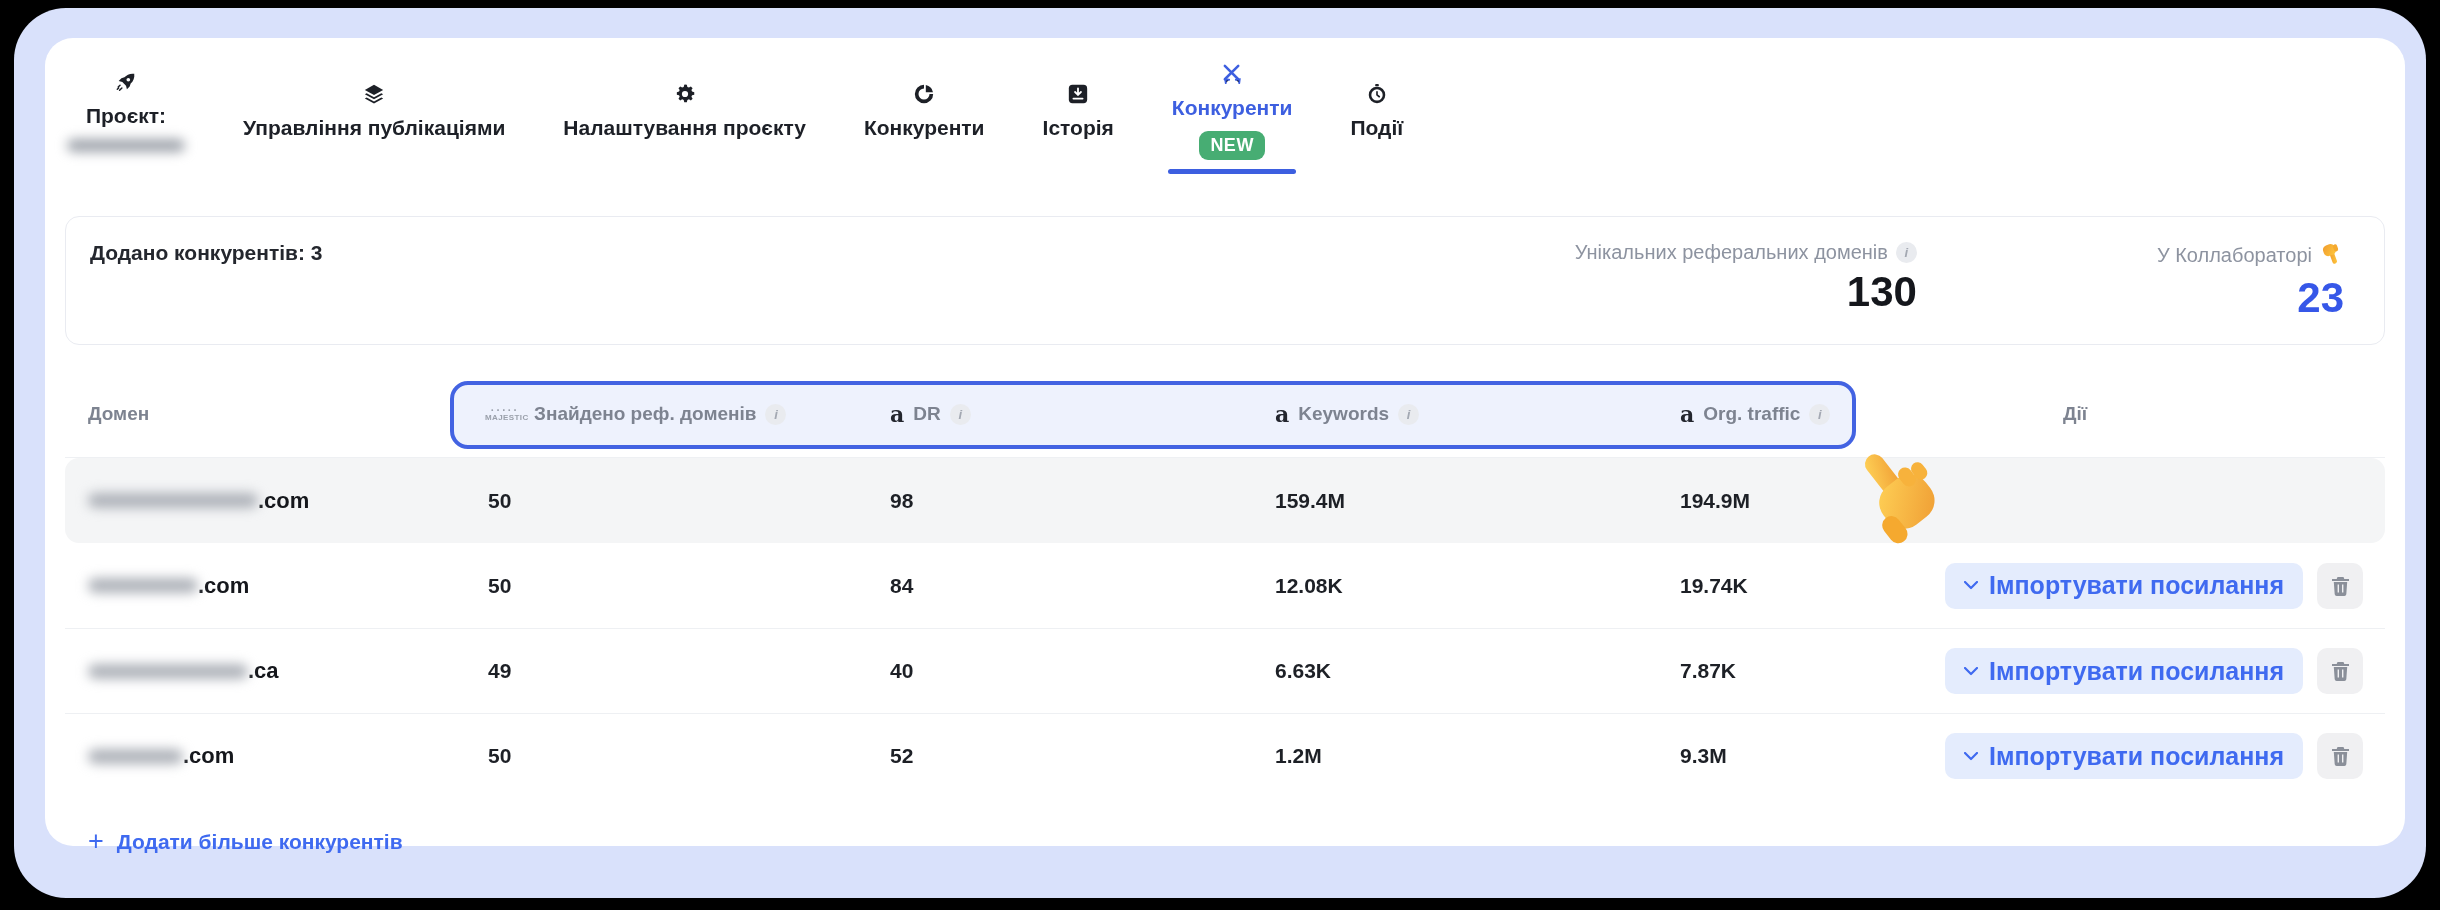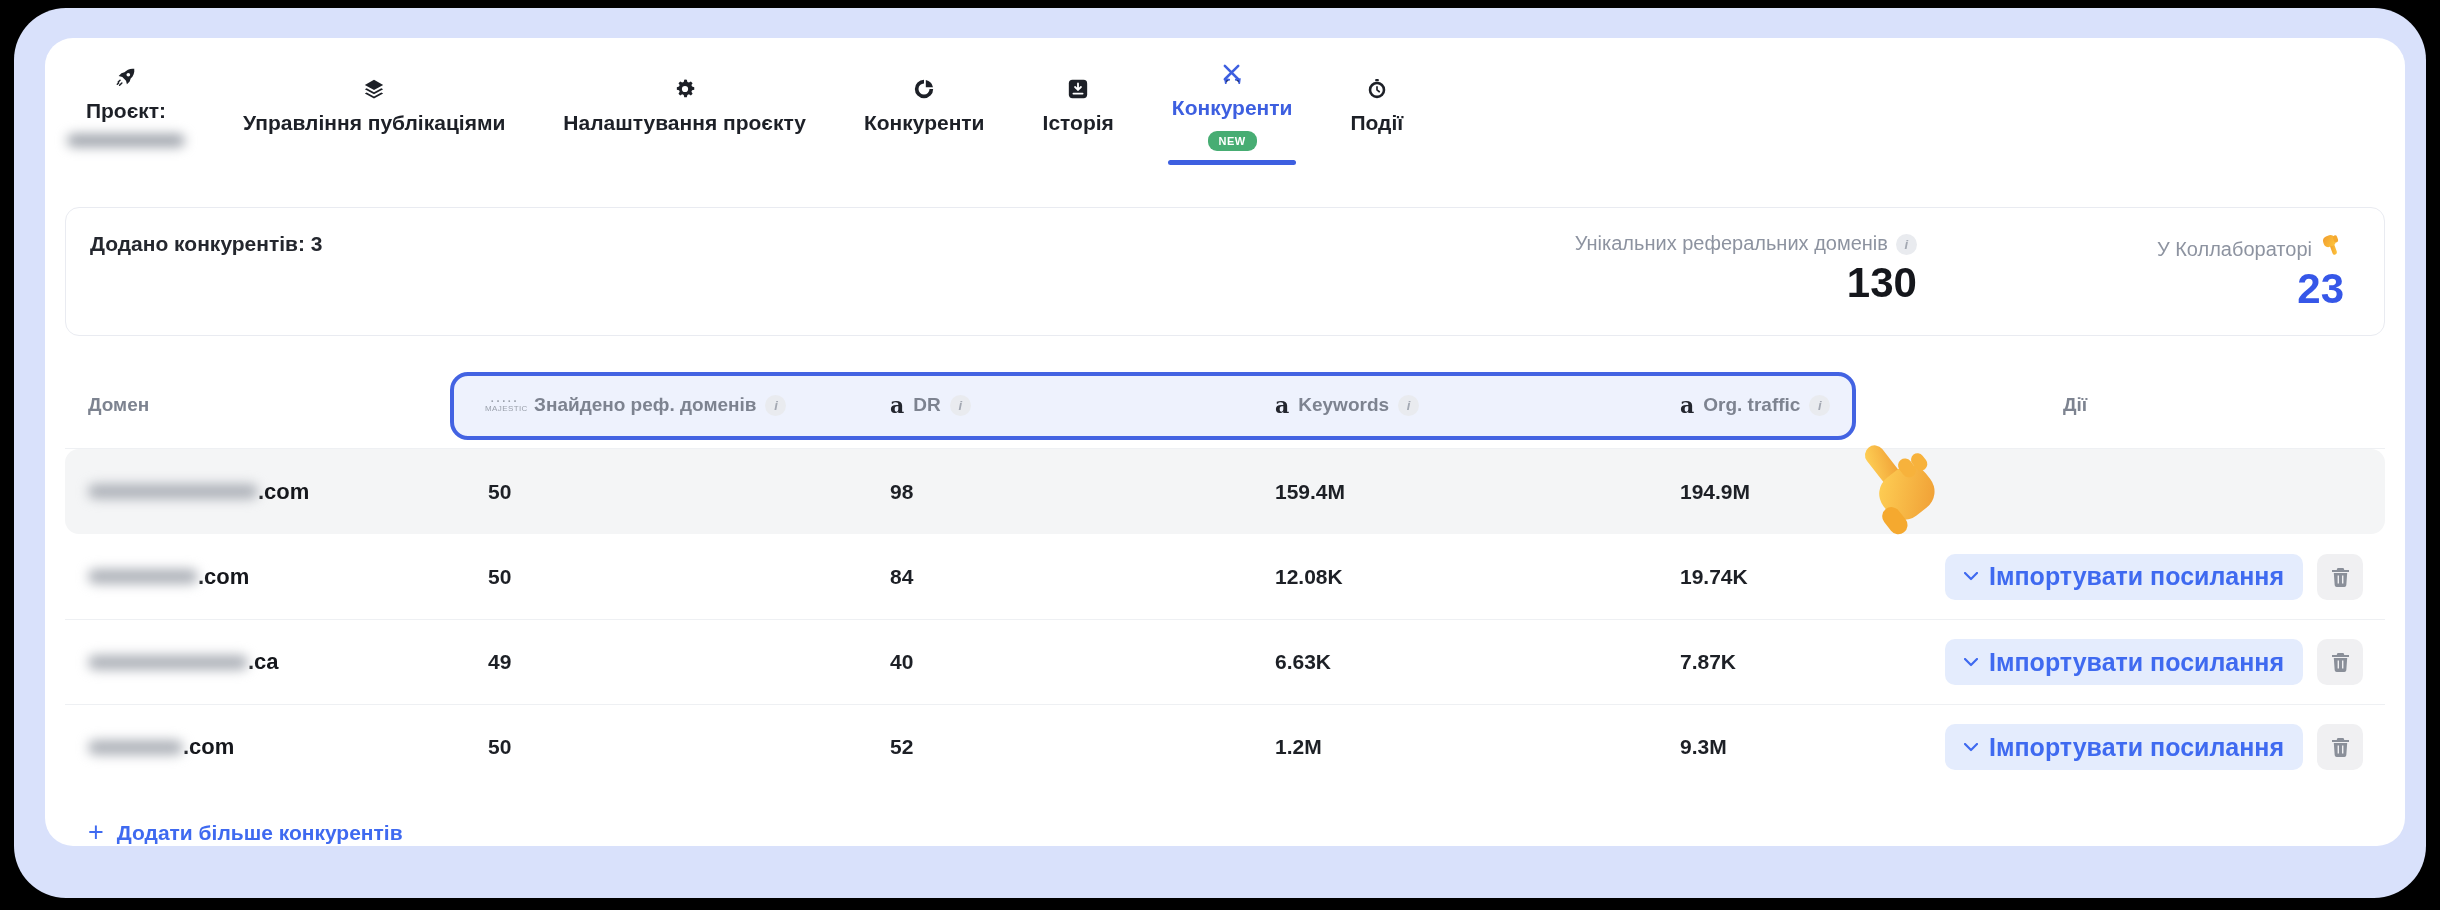--- a/index.html
+++ b/index.html
@@ -11,56 +11,56 @@
           background:#ffffff; border-radius:28px; }
 
   
   .nav { display:flex; align-items:center; gap:58px; padding:24px 20px 0 22px; }
   .nav-item { display:flex; align-items:center; gap:11px; font-size:21px; font-weight:700;
               color:#1d2027; cursor:pointer; position:relative; padding-bottom:14px;flex-direction:column; }
   .nav-item svg { display:block; }
   .nav-item.active { color:#3d5fe0; }
   .nav-item.active::after { content:""; position:absolute; left:-4px; right:-4px; bottom:0;
               height:5px; border-radius:3px; background:#3d5fe0; }
-  .badge-new { background:#47ad73; color:#fff; font-size:11px; font-weight:700;
+  .badge-new { background:#47ad73; color:#fff; font-size:18px; font-weight:700;
                padding:4px 11px; border-radius:9px; letter-spacing:.5px; }
   .masked { display:inline-block; height:15px; border-radius:8px; background:#aeb2b9;
             filter:blur(6px); vertical-align:middle; }
   .masked.nav-mask { width:118px; height:13px; background:#9fa4ac; }
 
   
   .summary { margin:42px 20px 0 20px; border:1px solid #e9ebf1; border-radius:14px;
              padding:24px 40px 22px 24px; display:flex; align-items:flex-start; }
   .sum-left { flex:1 1 auto; }
   .sum-title { font-size:21px; font-weight:600; color:#24272e; }
   .sum-title b { font-weight:800; }
   .sum-date { margin-top:10px; font-size:19px; color:#9ba1ac; }
   .sum-stat { text-align:right; }
   .sum-stat.mid { margin-right:240px; }
-  .stat-label { font-size:20px; color:#8d93a0; display:flex; align-items:flex-end; gap:8px;
+  .stat-label { font-size:20px; color:#8d93a0; display:flex; align-items:center; gap:8px;
                 justify-content:flex-end; }
   .stat-value { margin-top:4px; font-size:42px; font-weight:800; color:#15171c; }
   .stat-value.blue { color:#3657e8; }
   .info-dot { width:21px; height:21px; border-radius:50%; background:#e9ebef; color:#a3a8b2;
               font-size:13px; font-style:italic; font-weight:700; display:inline-flex;
               align-items:center; justify-content:center; }
 
   
   .tablewrap { position:relative; margin:33px 20px 0 20px; }
   .thead { position:relative; height:80px; border-bottom:1px solid #eef0f3; }
   .hl-box { position:absolute; left:385px; top:3px; width:1406px; height:68px;
             background:#eef2fd; border:4px solid #4363e2; border-radius:18px; }
   .hcell { position:absolute; top:36px; transform:translateY(-50%); display:flex;
            align-items:center; gap:9px; font-size:19px; font-weight:600; color:#7d8390;
            white-space:nowrap; }
   .ahrefs-a { font-size:22px; font-weight:800; color:#23262e; line-height:1;
               font-family:"DejaVu Serif", serif; }
   .majestic { width:40px; text-align:center; color:#9aa0ab; }
   .majestic .dots { font-size:11px; letter-spacing:2px; line-height:6px; display:block; }
-  .majestic .mword { font-size:8px; letter-spacing:.4px; font-weight:400; display:block; }
+  .majestic .mword { font-size:8px; letter-spacing:.4px; font-weight:700; display:block; }
 
   .trow { position:relative; height:85px; }
   .trow.hl { background:#f4f5f6; border-radius:14px; }
   .trow + .trow { border-top:1px solid #eef0f3; }
   .trow.hl + .trow { border-top:none; }
   .tcell { position:absolute; top:50%; transform:translateY(-50%); font-size:21px;
            font-weight:700; color:#1d2026; white-space:nowrap; }
   .domain-cell { font-size:22px; color:#15171c; display:flex; align-items:center; }
   .c-domain { left:23px; } .c-ref { left:423px; } .c-dr { left:825px; }
   .c-kw { left:1210px; } .c-org { left:1615px; }

